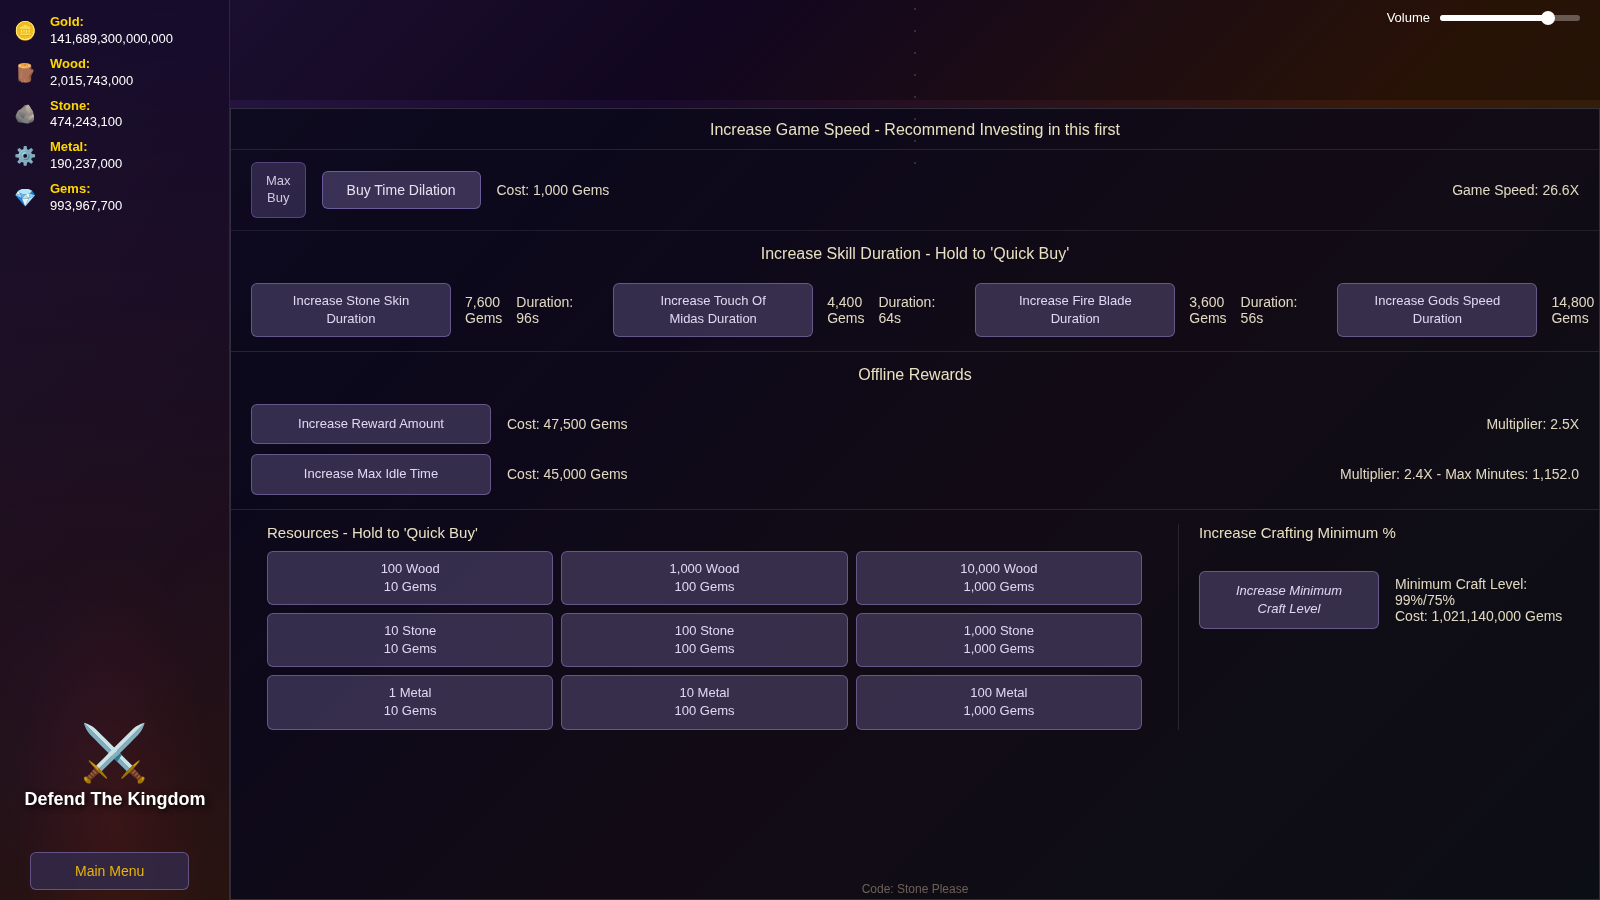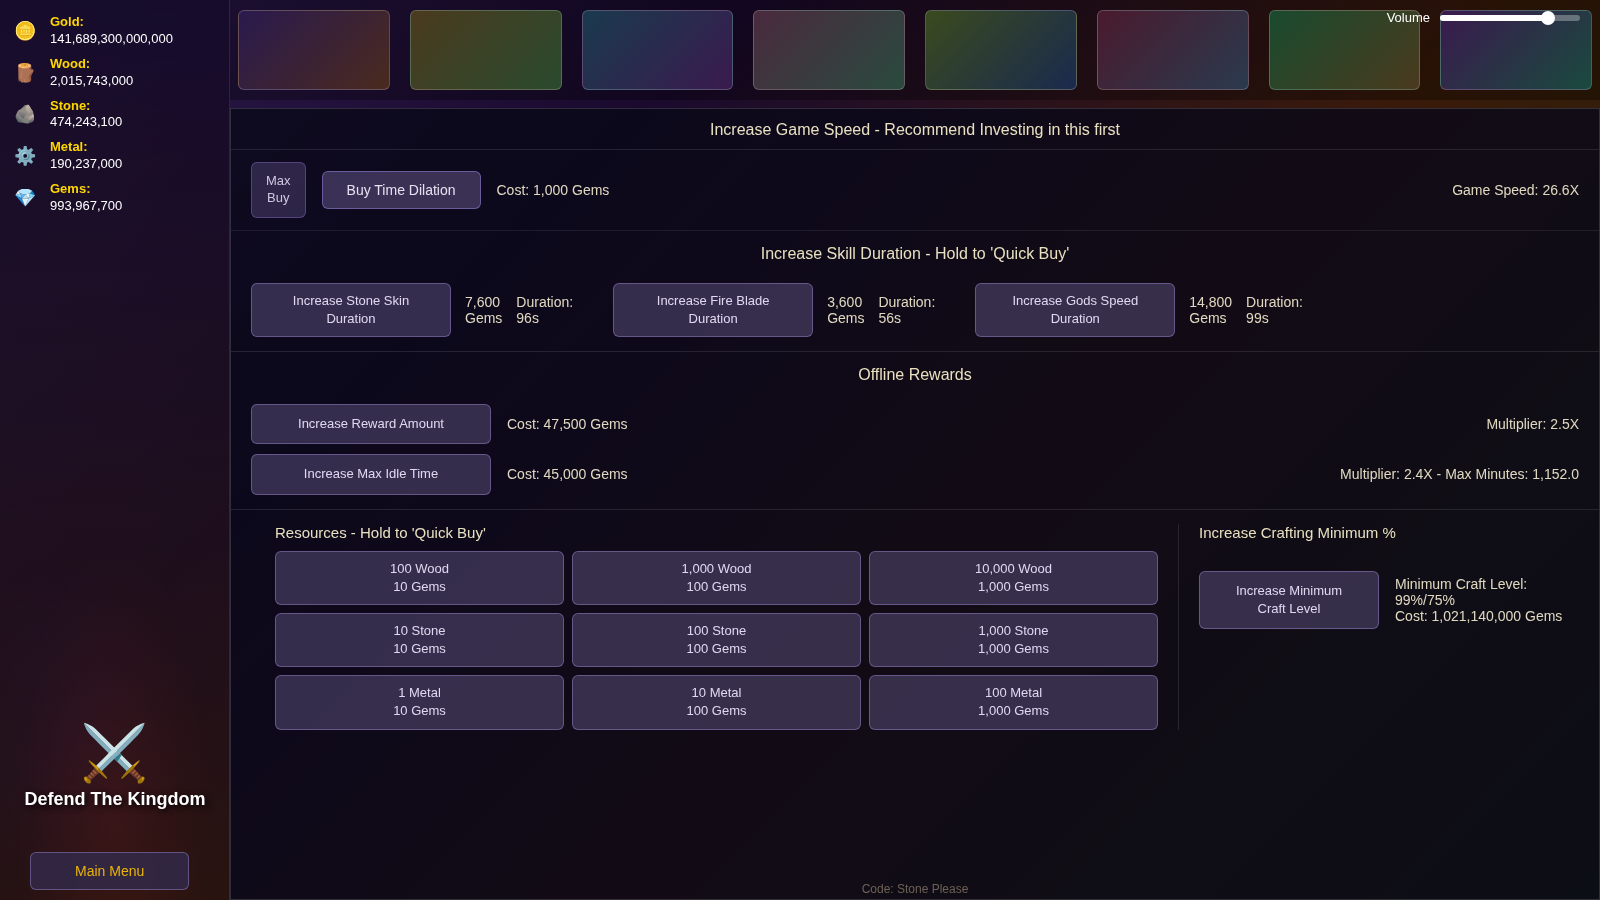--- a/index.html
+++ b/index.html
@@ -67,20 +67,21 @@
       top: 0;
       left: 230px;
       right: 0;
       height: 100px;
       display: flex;
       gap: 20px;
       padding: 8px;
       background: rgba(0,0,0,0.3);
       z-index: 10;
       align-items: center;
+      flex-direction: column;
     }
 
     .strip-thumb {
       height: 80px;
       flex: 1;
       border-radius: 6px;
       background: linear-gradient(135deg, #3a2a5e, #5a3a2e);
       border: 1px solid rgba(255,255,255,0.2);
       overflow: hidden;
       cursor: pointer;
@@ -200,23 +201,22 @@
 
     
     .bottom-section {
       display: flex;
       padding: 14px 0;
       gap: 0;
     }
 
     .resources-col {
       flex: 1;
-      padding: 0 20px;
+      padding: 0 36px;
       border-right: 1px solid rgba(255,255,255,0.1);
-      margin-left: 24px;
     }
 
     .crafting-col {
       width: 420px;
       padding: 0 20px;
     }
 
     .resource-grid {
       display: grid;
       grid-template-columns: 1fr 1fr 1fr;
@@ -413,20 +413,25 @@
       <span>Increase Skill Duration - Hold to 'Quick Buy'</span>
     </div>
     <div class="skill-grid">
 
       <div class="skill-row">
         <button class="btn" style="min-width:200px;">Increase Stone Skin<br>Duration</button>
         <span class="value-text">7,600 Gems</span>
         <span class="stat-text">Duration: 96s</span>
       </div>
 
+      <div class="skill-row">
+        <button class="btn" style="min-width:200px;">Increase Touch Of<br>Midas Duration</button>
+        <span class="value-text">4,400 Gems</span>
+        <span class="stat-text">Duration: 64s</span>
+      </div>
 
       <div class="skill-row">
         <button class="btn" style="min-width:200px;">Increase Fire Blade<br>Duration</button>
         <span class="value-text">3,600 Gems</span>
         <span class="stat-text">Duration: 56s</span>
       </div>
 
       <div class="skill-row">
         <button class="btn" style="min-width:200px;">Increase Gods Speed<br>Duration</button>
         <span class="value-text">14,800 Gems</span>
@@ -466,21 +471,21 @@
         <button class="btn">1,000 Stone<br>1,000 Gems</button>
         <button class="btn">1 Metal<br>10 Gems</button>
         <button class="btn">10 Metal<br>100 Gems</button>
         <button class="btn">100 Metal<br>1,000 Gems</button>
       </div>
     </div>
 
     <div class="crafting-col">
       <div class="section-title">Increase Crafting Minimum %</div>
       <div style="display:flex; align-items:center; gap:16px; margin-top:30px;">
-        <button class="btn" style="min-width:180px; padding:10px 14px;">Increase Minimum<br>Craft Level</button>
+        <button class="btn" style="min-width:180px; padding:10px 14px;font-style:italic;">Increase Minimum<br>Craft Level</button>
         <div>
           <div class="stat-text">Minimum Craft Level:</div>
           <div class="stat-text">99%/75%</div>
           <div class="stat-text">Cost: 1,021,140,000 Gems</div>
         </div>
       </div>
     </div>
   </div>
 
 </div>

